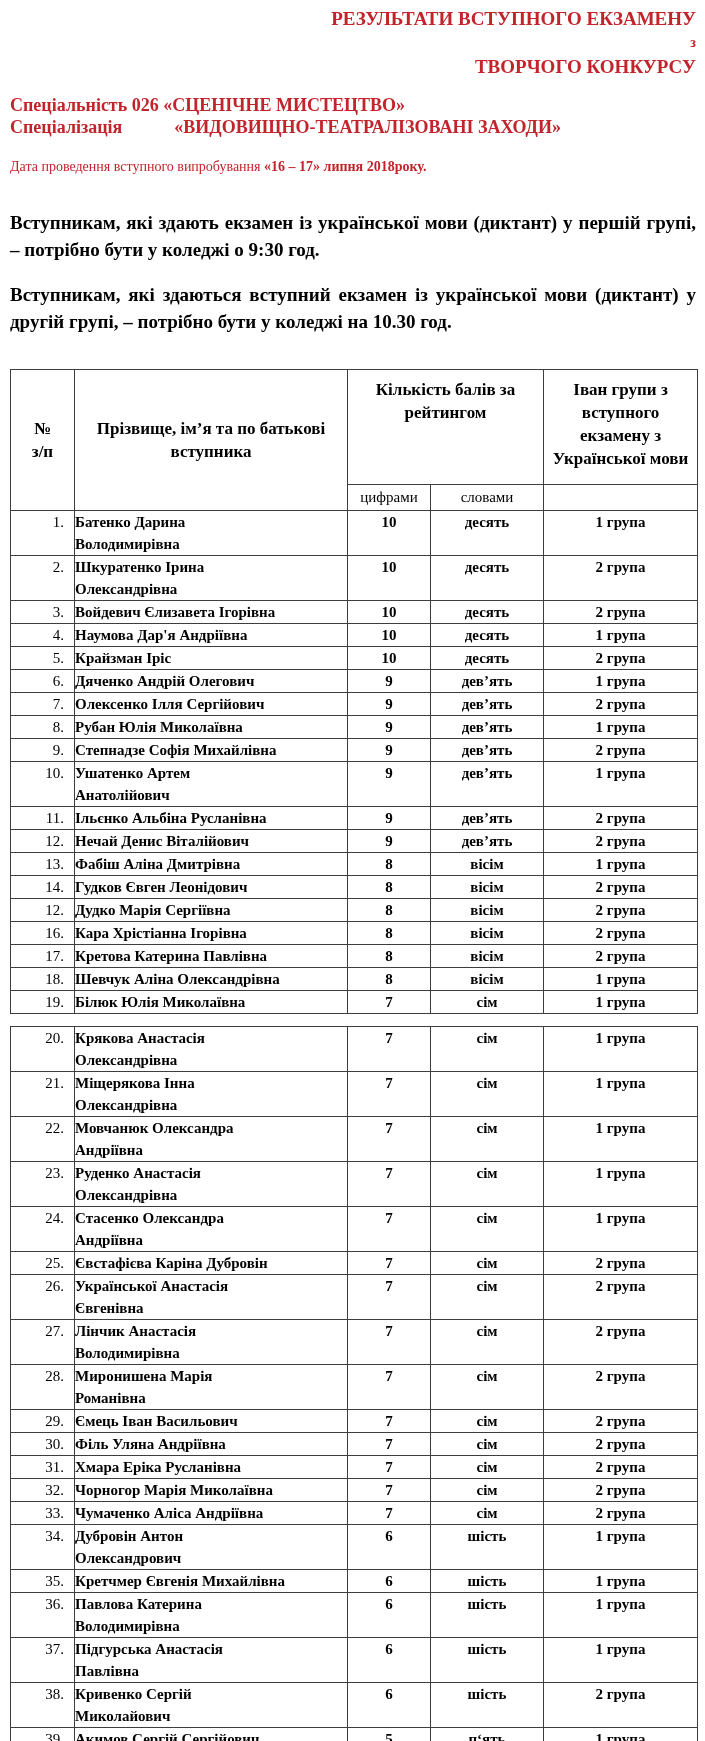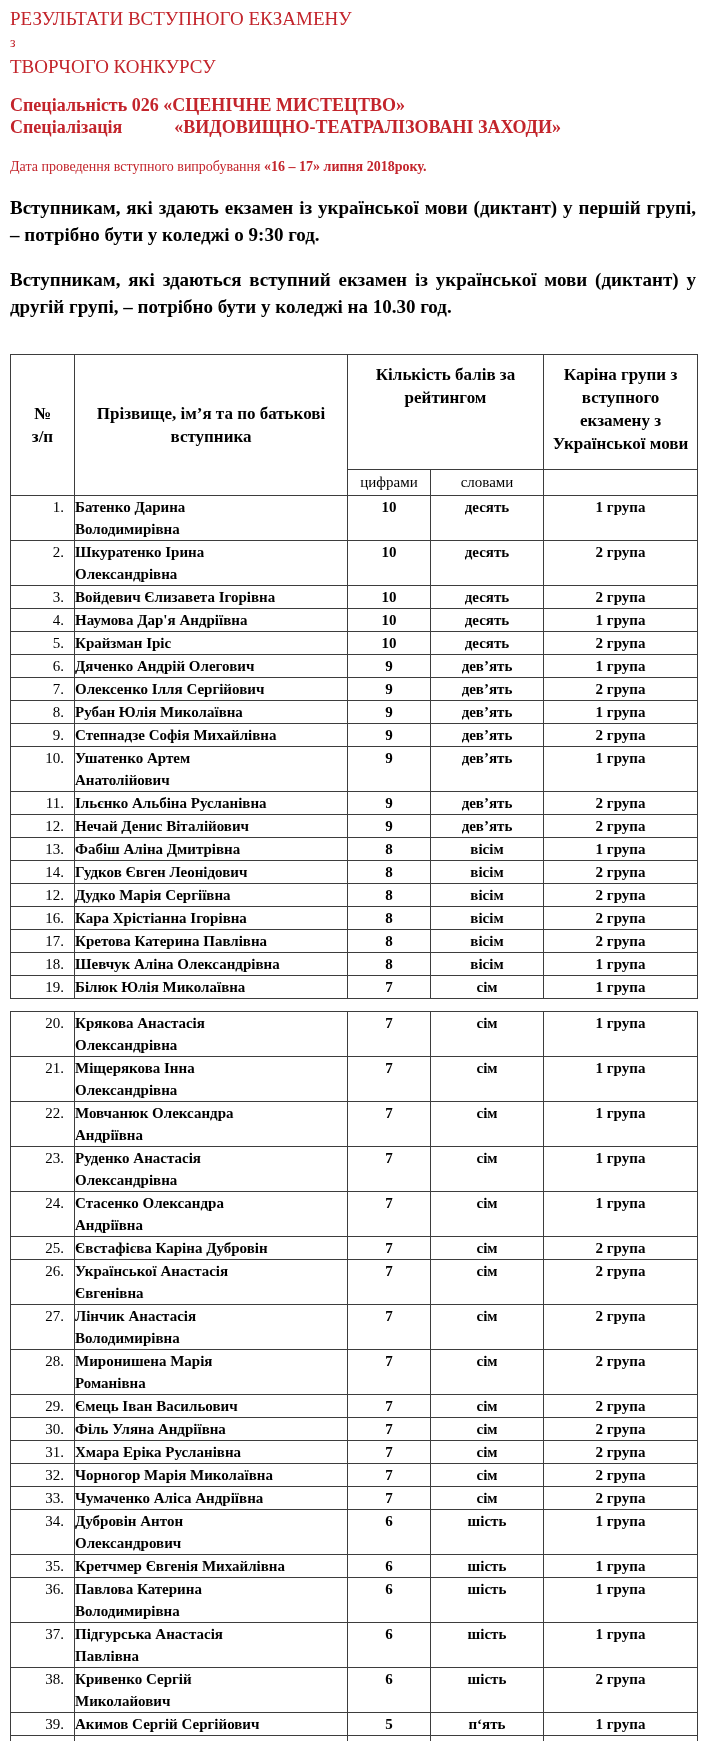--- a/index.html
+++ b/index.html
@@ -8,35 +8,35 @@
   }
   html,body{margin:0;padding:0;background:#ffffff;}
   body{
     width:705px;
     font-family:"Liberation Serif","DejaVu Serif",serif;
     color:#000;
   }
   .page{padding:8px 9px 3px 10px;}
 
   
-  .title{ text-align:left; color:var(--red); font-weight:normal; }
+  .title{ text-align:right; color:var(--red); font-weight:bold; }
   .title-main{ font-size:19px; line-height:22px; }
   .title-z{ font-size:14px; line-height:18px; margin-top:4px; }
   .title-main2{ margin-top:4px; }
 
   .spec{ color:var(--red); font-weight:bold; font-size:18px; line-height:22px; }
   .spec1{ margin-top:16px; }
   .spec-value{ margin-left:52px; }
 
   .date-line{ color:var(--red); font-size:14px; line-height:22px; margin-top:18px; }
   .date-bold{ font-weight:bold; }
 
   .para{
     font-weight:bold; font-size:19px; line-height:27px;
-    text-align:justify; margin:16px 0 0 0;
+    text-align:justify; margin:31px 0 0 0;
   }
   .para2{ margin-top:18px; }
 
   
   table.results{
     border-collapse:collapse; table-layout:fixed;
     width:687px; margin:34px 0 0 0;
     border:1px solid #222;
   }
   table.part2{ margin-top:12px; }
@@ -88,21 +88,21 @@
         <col style="width:83px">
         <col style="width:113px">
         <col style="width:154px">
     </colgroup>
     <thead>
       <tr class="h1">
         <th rowspan="2" class="pre">№
 з/п</th>
         <th rowspan="2">Прізвище, ім’я та по батькові вступника</th>
         <th colspan="2" class="top-al">Кількість балів за рейтингом</th>
-        <th class="top-al">Каріна групи з вступного екзамену з Української мови</th>
+        <th class="top-al">Іван групи з вступного екзамену з Української мови</th>
       </tr>
       <tr class="h2">
         <th>цифрами</th>
         <th>словами</th>
         <th></th>
       </tr>
     </thead>
     <tbody>
         <tr>
           <td class="col-num">1.</td>

